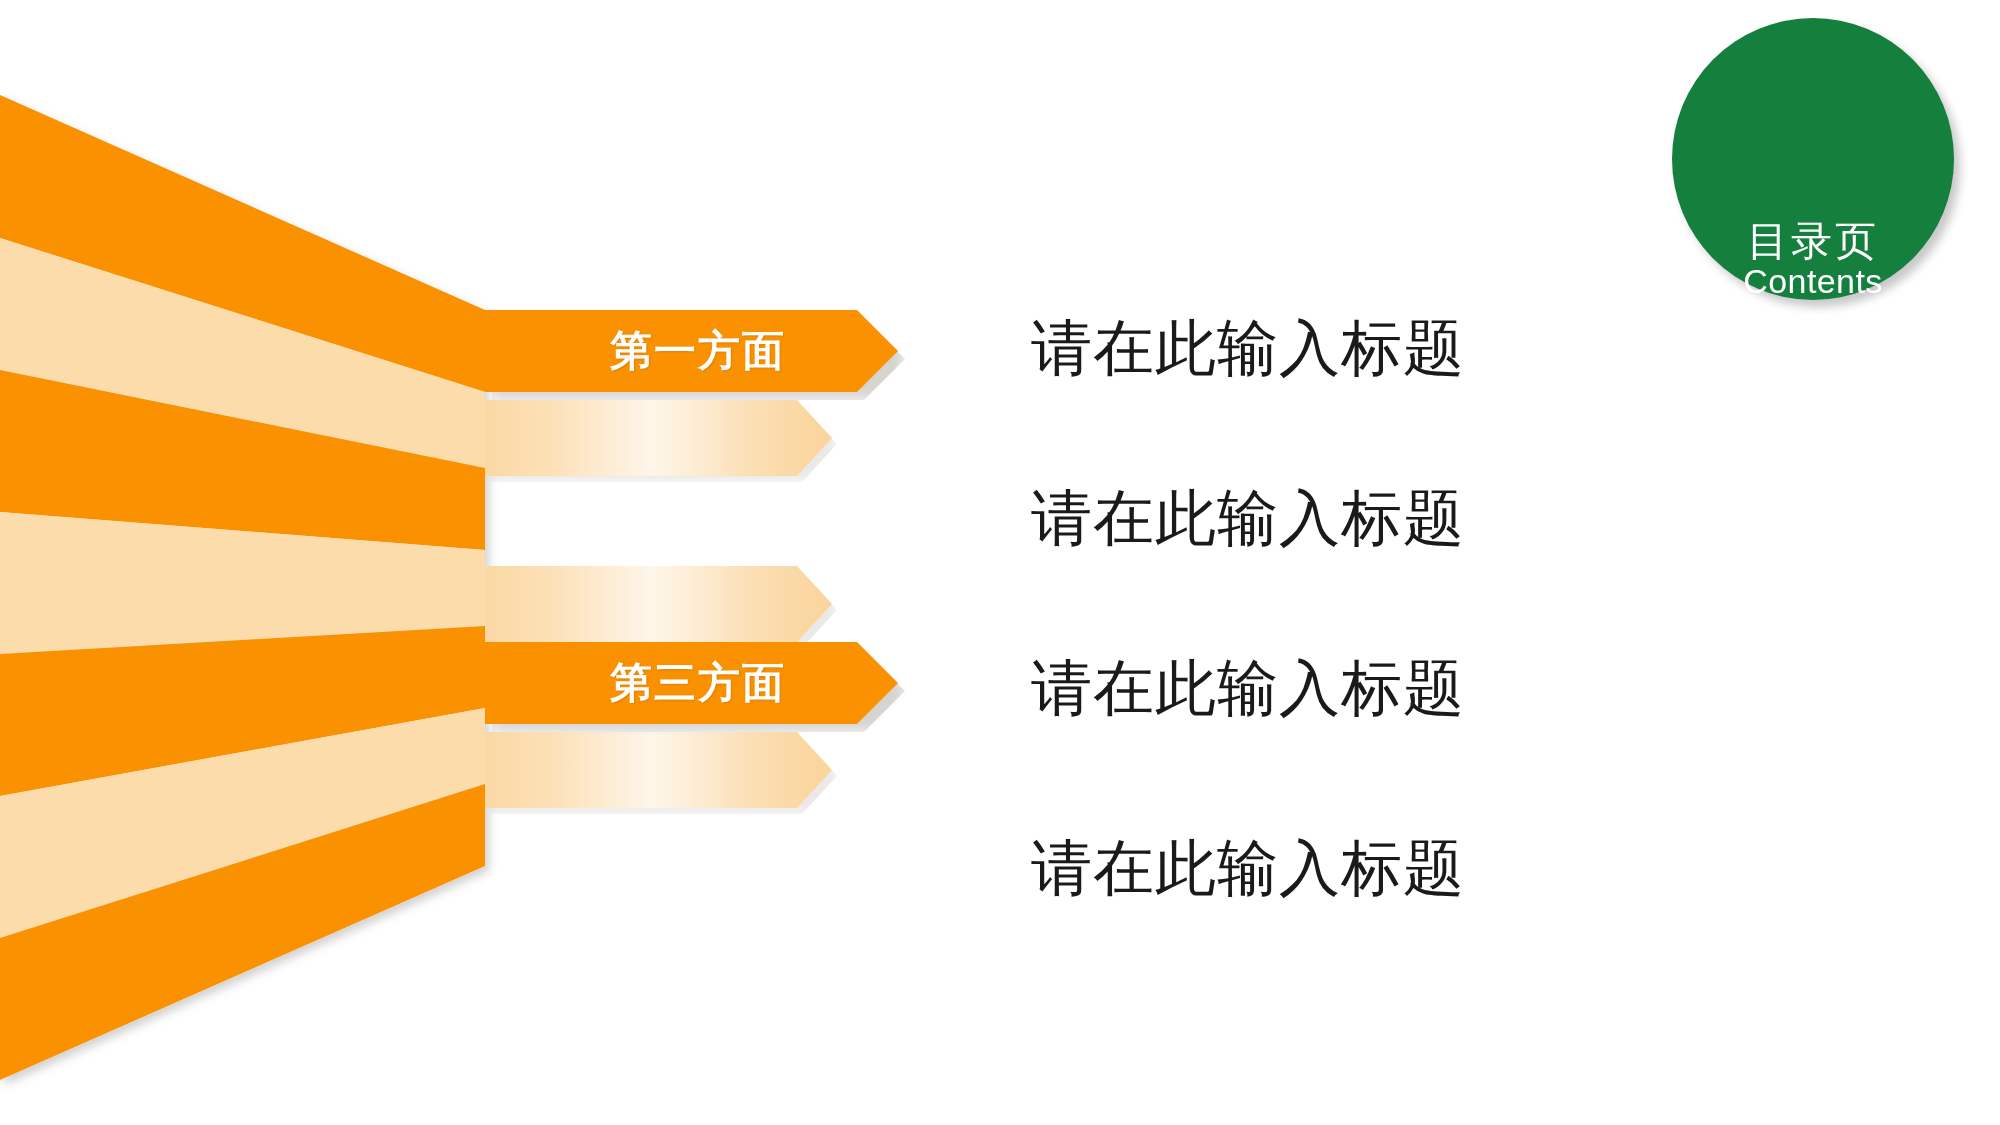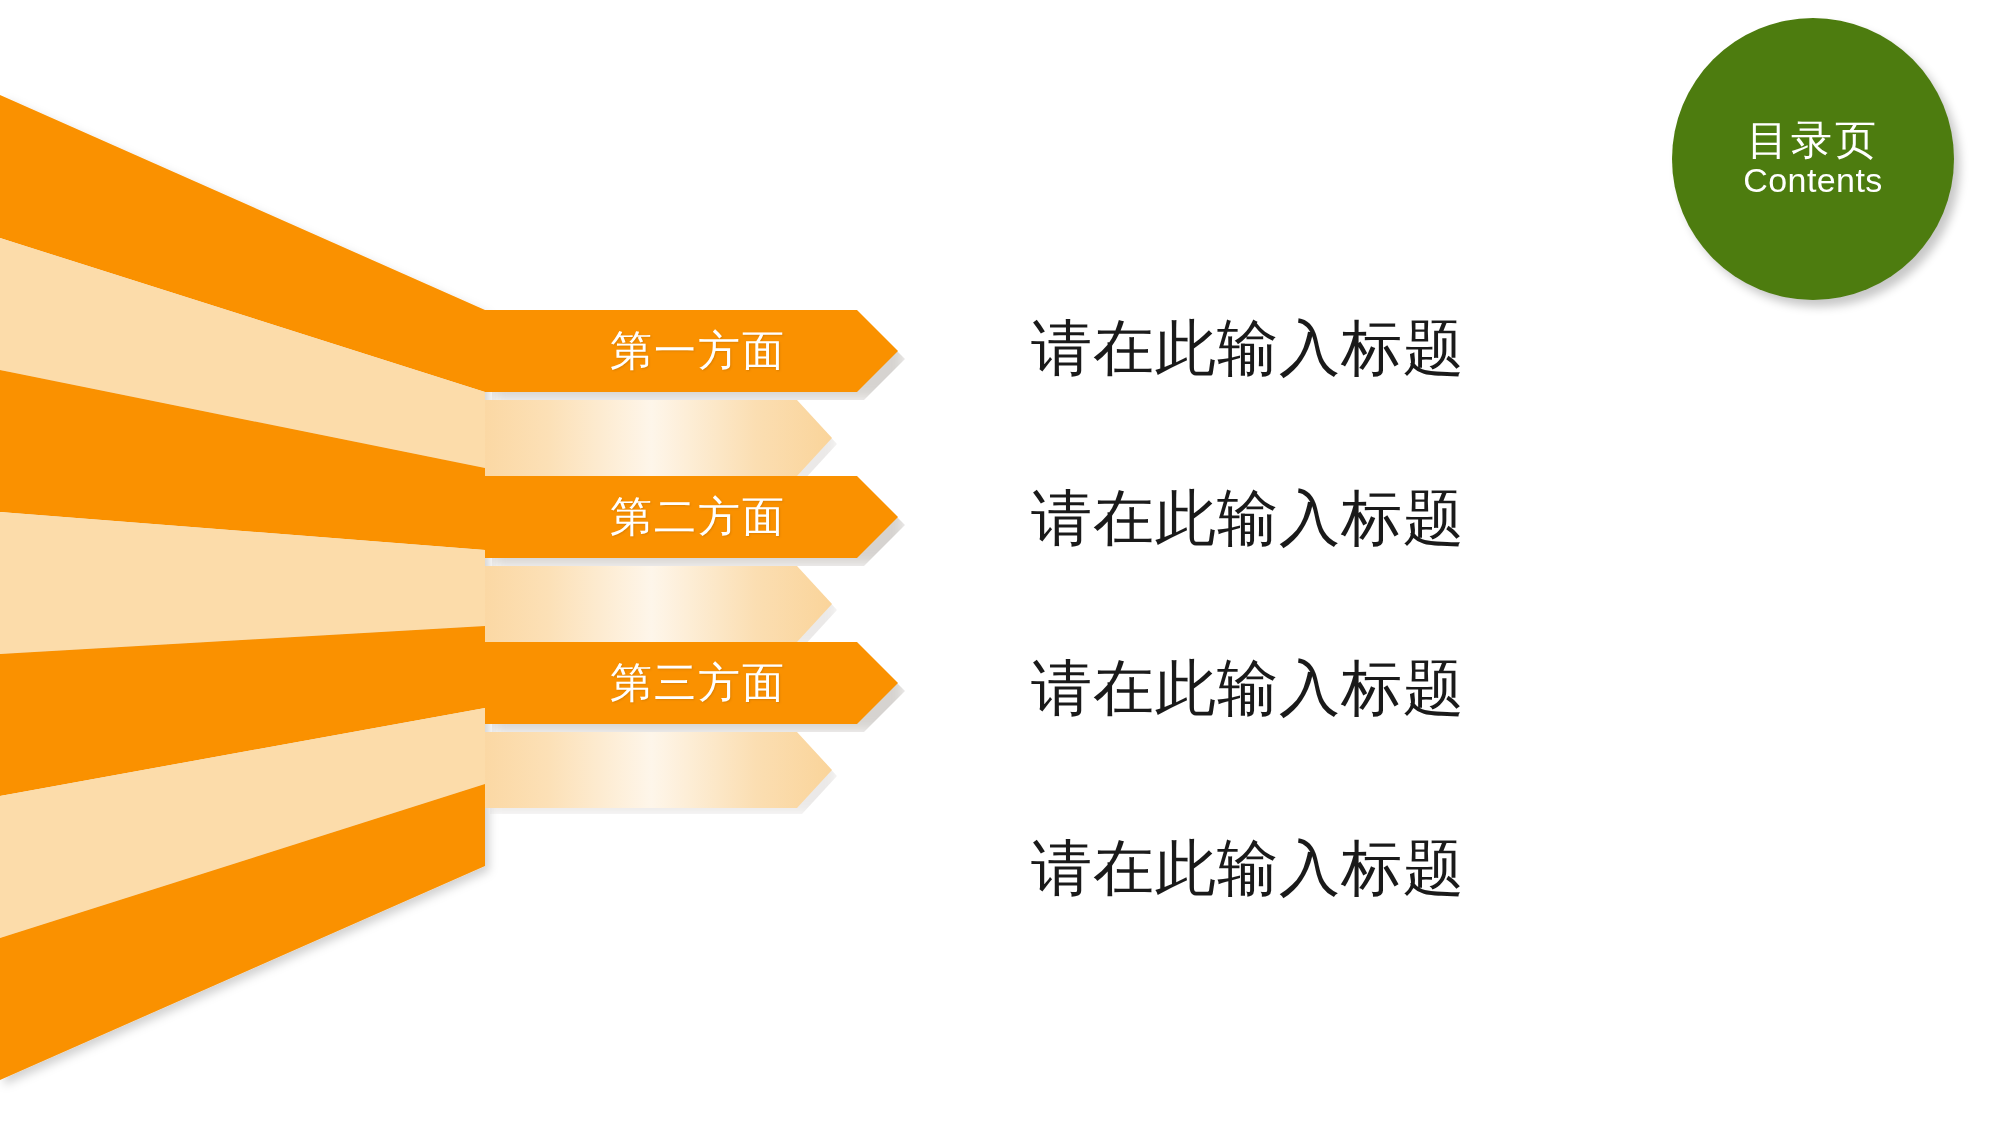--- a/index.html
+++ b/index.html
@@ -27,26 +27,26 @@
   }
 
   
   .contents-badge {
     position: absolute;
     left: 1672px;
     top: 18px;
     width: 282px;
     height: 282px;
     border-radius: 50%;
-    background: #4d7c0f;
+    background: #15803d;
     box-shadow: 6px 7px 10px rgba(0,0,0,0.22);
     display: flex;
     flex-direction: column;
     align-items: center;
-    justify-content: center;
+    justify-content: flex-end;
     color: #ffffff;
   }
   .contents-badge .cn {
     font-size: 41px;
     letter-spacing: 3px;
     line-height: 1.05;
     font-weight: 400;
   }
   .contents-badge .en {
     font-size: 34px;
@@ -80,21 +80,21 @@
   .chev-label {
     position: absolute;
     inset: 0;
     display: flex;
     align-items: center;
     justify-content: flex-end;
     padding-right: 112px;
     box-sizing: border-box;
     color: #ffffff;
     font-size: 42px;
-    font-weight: normal;
+    font-weight: bold;
     letter-spacing: 2px;
     text-shadow: 1px 1px 2px rgba(150,90,0,0.28);
   }
 
   
   .lite-wrap {
     position: absolute;
     left: 485px;
     width: 347px;
     height: 76px;
@@ -160,25 +160,20 @@
     <div class="chev"></div>
     <div class="chev-label">第一方面</div>
   </div>
   <div class="title-text" style="top:318px;">请在此输入标题</div>
 
   <div class="lite-wrap" style="top:400px;">
     <div class="lite-shadow"></div>
     <div class="lite"></div>
   </div>
 
-  <div class="chev-wrap" style="top:476px;">
-    <div class="chev-shadow"></div>
-    <div class="chev"></div>
-    <div class="chev-label">第二方面</div>
-  </div>
   <div class="title-text" style="top:488px;">请在此输入标题</div>
 
   <div class="lite-wrap" style="top:566px;">
     <div class="lite-shadow"></div>
     <div class="lite"></div>
   </div>
 
   <div class="chev-wrap" style="top:642px;">
     <div class="chev-shadow"></div>
     <div class="chev"></div>

